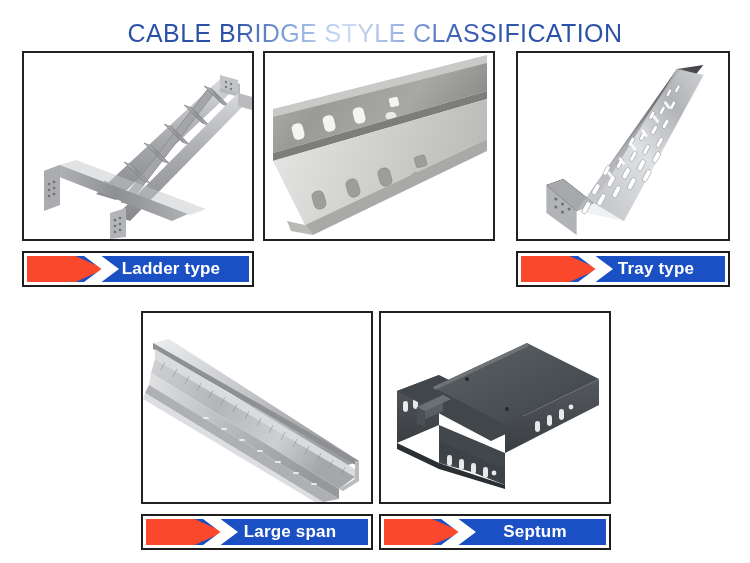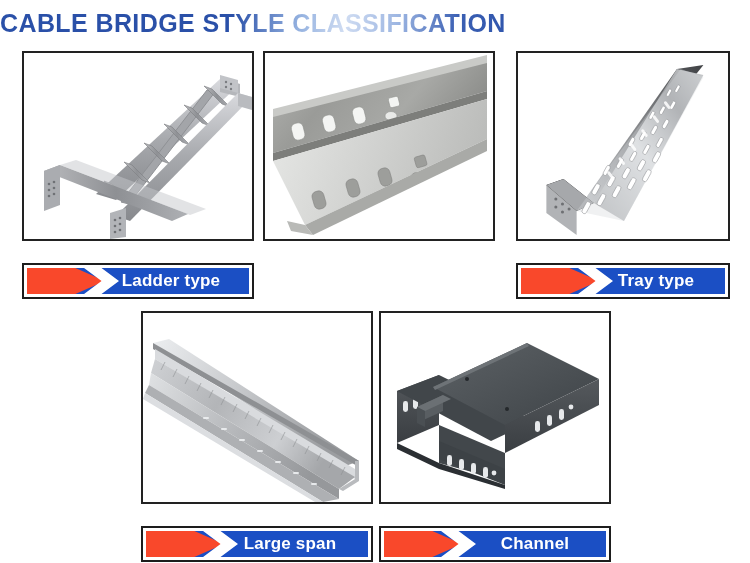--- a/index.html
+++ b/index.html
@@ -16,24 +16,25 @@
     position: relative;
     width: 750px;
     height: 563px;
     background: #ffffff;
   }
 
   
   .title {
     position: absolute;
     left: 0;
-    top: 8px;
+    top: 18px;
     width: 750px;
+    text-align: center;
     font-size: 25px;
-    font-weight: bold;
+    font-weight: normal;
     letter-spacing: 0.4px;
     line-height: 30px;
     background-image: linear-gradient(100deg,
         #2a50a8 0%,
         #2a50a8 31%,
         #95b2e0 40%,
         #cfdcf2 46%,
         #9db6e2 53%,
         #3a5fb3 61%,
         #2a50a8 72%,
@@ -67,21 +68,21 @@
   .row-bottom .photo-frame { height: 193px; }
 
   .photo {
     position: absolute;
     inset: 0;
     background: #ffffff;
   }
 
   
   .label-bar {
-    margin-top: 22px;
+    margin-top: 10px;
     border: 2px solid #1d1d1d;
     background: #ffffff;
     padding: 3px;
     height: 36px;
   }
   .label-inner {
     position: relative;
     height: 100%;
     background: #1b4fc4;
     overflow: hidden;
@@ -511,20 +512,20 @@
             </g>
 
             <polygon points="16,130 58,150 124,172 124,176 58,156 16,136" fill="#2b2f33"></polygon>
           </svg>
         </div>
       </div>
       <div class="label-bar">
         <div class="label-inner">
           <span class="chevron"></span>
           <span class="chevron-white"></span>
-          <span class="label-text wide">Channel</span>
+          <span class="label-text wide">Septum</span>
         </div>
       </div>
     </div>
 
   </div>
 
 </div>
 
 </body></html>

